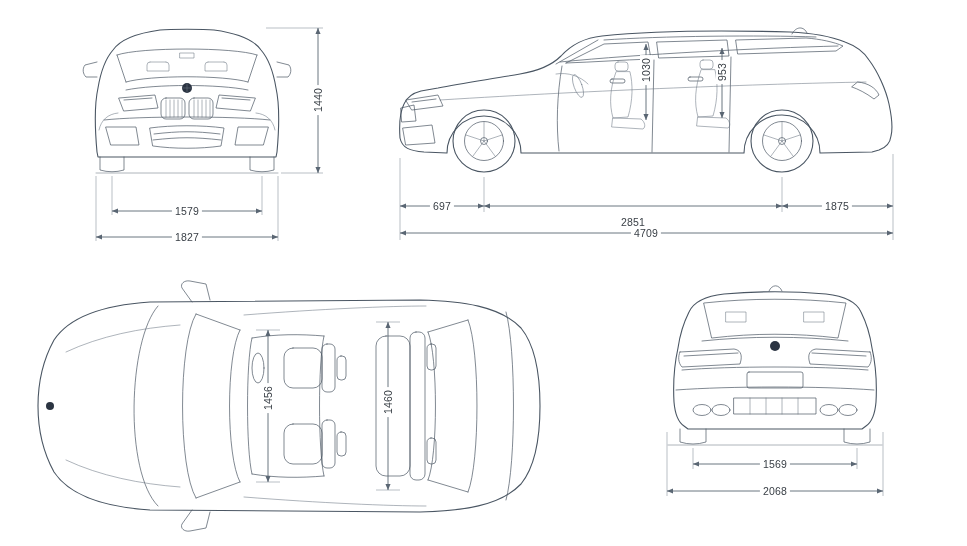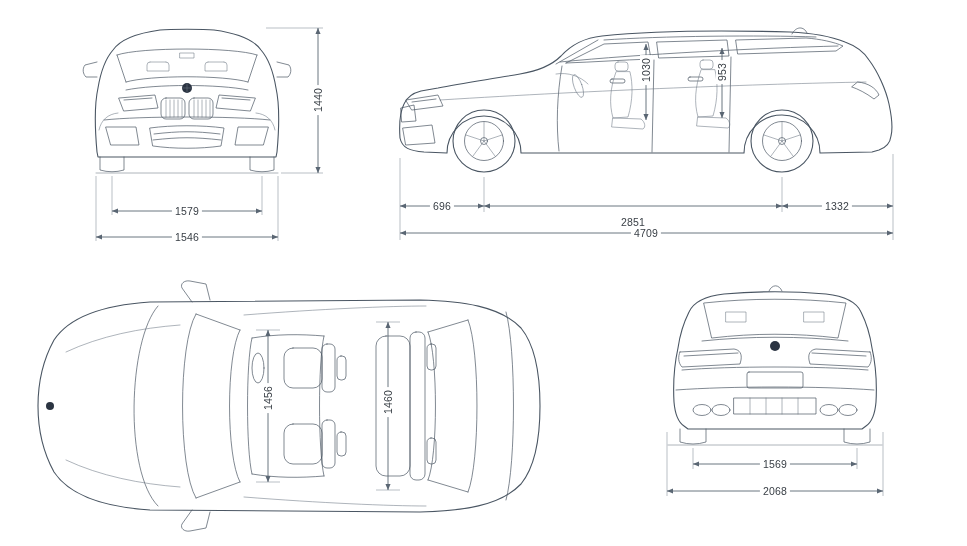--- a/index.html
+++ b/index.html
@@ -196,28 +196,28 @@
   </g>
 
   <g>
     <path class="ext" d="M693,448 V469 M857,448 V469 M667,432 V496 M883,432 V496"></path>
     <line class="dimline" x1="693" y1="464" x2="857" y2="464" marker-start="url(#aL)" marker-end="url(#aR)"></line>
     <line class="dimline" x1="667" y1="491" x2="883" y2="491" marker-start="url(#aL)" marker-end="url(#aR)"></line>
   </g>
 </svg>
 
 <span class="dim" style="left:187px;top:211px;">1579</span>
-<span class="dim" style="left:187px;top:237px;">1546</span>
+<span class="dim" style="left:187px;top:237px;">1827</span>
 <span class="dim vert" style="left:318px;top:100px;">1440</span>
 
 <span class="dim vert" style="left:646px;top:70px;">1030</span>
 <span class="dim vert" style="left:722px;top:72px;">953</span>
-<span class="dim" style="left:442px;top:206px;">696</span>
+<span class="dim" style="left:442px;top:206px;">697</span>
 <span class="dim" style="left:633px;top:222px;">2851</span>
-<span class="dim" style="left:837px;top:206px;">1332</span>
+<span class="dim" style="left:837px;top:206px;">1875</span>
 <span class="dim" style="left:646px;top:233px;text-align:center;">4709</span>
 
 <span class="dim vert" style="left:268px;top:398px;">1456</span>
 <span class="dim vert" style="left:388px;top:402px;">1460</span>
 
 <span class="dim" style="left:775px;top:464px;text-align:center;">1569</span>
 <span class="dim" style="left:775px;top:491px;">2068</span>
 
 </div>
 

